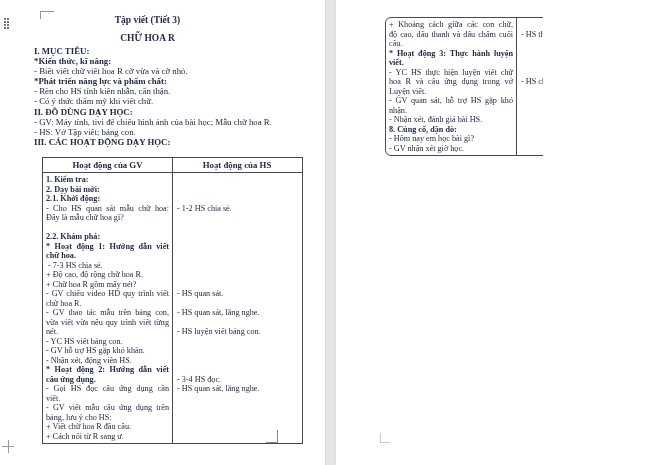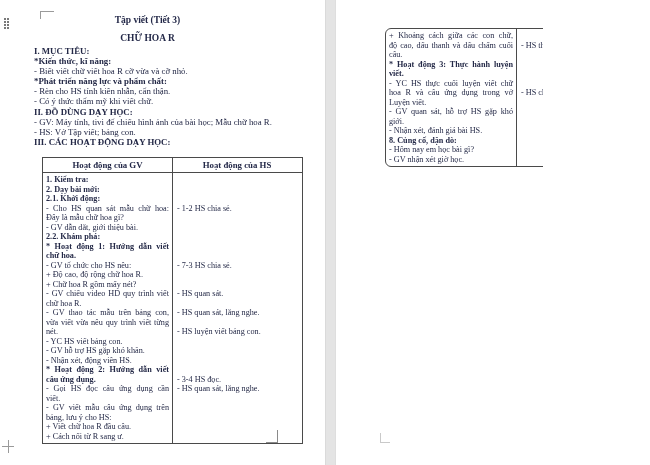--- a/index.html
+++ b/index.html
@@ -11,21 +11,21 @@
   .page-gap{position:absolute;left:325px;top:0;width:11px;height:465px;background:#e4e4e4;border-left:1px solid #dadada;border-right:1px solid #dedede;box-sizing:border-box;}
   .doc-title{position:absolute;left:18px;width:259px;text-align:center;font-weight:bold;font-size:9.5px;color:#232848;white-space:nowrap;}
   .t1{top:15px;}
   .t2{top:33px;}
   .intro{position:absolute;left:34px;top:46px;width:270px;}
   .iline{font-size:8.8px;line-height:10.1px;color:#242947;white-space:nowrap;}
   .b{font-weight:bold;}
   .j{text-align:justify;text-align-last:justify;}
   .doc-table{position:absolute;border:1px solid #4a4a4a;background:#fff;box-sizing:content-box;}
   .tbl-left{left:18px;top:157px;width:259px;margin-left:24px;}
-  .tbl-right{left:49px;top:28px;width:193px;border-radius:6px;}
+  .tbl-right{left:49px;top:17px;width:193px;border-radius:6px;}
   .vline{position:absolute;top:0;bottom:0;width:1px;background:#4a4a4a;}
   .tbl-left .vline{left:129px;}
   .tbl-right .vline{left:130px;}
   .thead{display:flex;height:14px;border-bottom:1px solid #4a4a4a;align-items:center;}
   .thead .hc{font-weight:bold;font-size:8.8px;color:#232848;text-align:center;white-space:nowrap;overflow:hidden;}
   .thead .hc1{width:129px;}
   .thead .hc2{width:130px;}
   .tbody{padding-top:2px;padding-bottom:2px;}
   .trow{display:flex;height:9.5px;}
   .cell{font-size:8.2px;line-height:9.5px;color:#242947;white-space:nowrap;overflow:hidden;box-sizing:border-box;}
@@ -106,41 +106,39 @@
             <div class="cell cgv j">- Cho HS quan sát mẫu chữ hoa:</div>
             <div class="cell chs">- 1-2 HS chia sẻ.</div>
           </div>
 
           <div class="trow">
             <div class="cell cgv">Đây là mẫu chữ hoa gì?</div>
             <div class="cell chs"></div>
           </div>
 
           <div class="trow">
-            <div class="cell cgv">- GV dẫn dắt, giới thiệu bài.</div>
             <div class="cell chs"></div>
           </div>
 
           <div class="trow">
             <div class="cell cgv b">2.2. Khám phá:</div>
             <div class="cell chs"></div>
           </div>
 
           <div class="trow">
             <div class="cell cgv b j">* Hoạt động 1: Hướng dẫn viết</div>
             <div class="cell chs"></div>
           </div>
 
           <div class="trow">
             <div class="cell cgv b">chữ hoa.</div>
             <div class="cell chs"></div>
           </div>
 
           <div class="trow">
-            <div class="cell cgv">- GV tổ chức cho HS nêu:</div>
             <div class="cell chs">- 7-3 HS chia sẻ.</div>
           </div>
 
           <div class="trow">
             <div class="cell cgv">+ Độ cao, độ rộng chữ hoa R.</div>
             <div class="cell chs"></div>
           </div>
 
           <div class="trow">
             <div class="cell cgv">+ Chữ hoa R gồm mấy nét?</div>
@@ -256,41 +254,41 @@
             <div class="cell cgv b j">* Hoạt động 3: Thực hành luyện</div>
             <div class="cell chs"></div>
           </div>
 
           <div class="trow">
             <div class="cell cgv b">viết.</div>
             <div class="cell chs"></div>
           </div>
 
           <div class="trow">
-            <div class="cell cgv j">- YC HS thực cuối luyện viết chữ</div>
+            <div class="cell cgv j">- YC HS thực hiện luyện viết chữ</div>
             <div class="cell chs"></div>
           </div>
 
           <div class="trow">
             <div class="cell cgv j">hoa R và câu ứng dụng trong vở</div>
             <div class="cell chs">- HS chia sẻ.</div>
           </div>
 
           <div class="trow">
             <div class="cell cgv">Luyện viết.</div>
             <div class="cell chs"></div>
           </div>
 
           <div class="trow">
             <div class="cell cgv j">- GV quan sát, hỗ trợ HS gặp khó</div>
             <div class="cell chs"></div>
           </div>
 
           <div class="trow">
-            <div class="cell cgv">giới.</div>
+            <div class="cell cgv">nhận.</div>
             <div class="cell chs"></div>
           </div>
 
           <div class="trow">
             <div class="cell cgv">- Nhận xét, đánh giá bài HS.</div>
             <div class="cell chs"></div>
           </div>
 
           <div class="trow">
             <div class="cell cgv b">8. Củng cố, dặn dò:</div>

